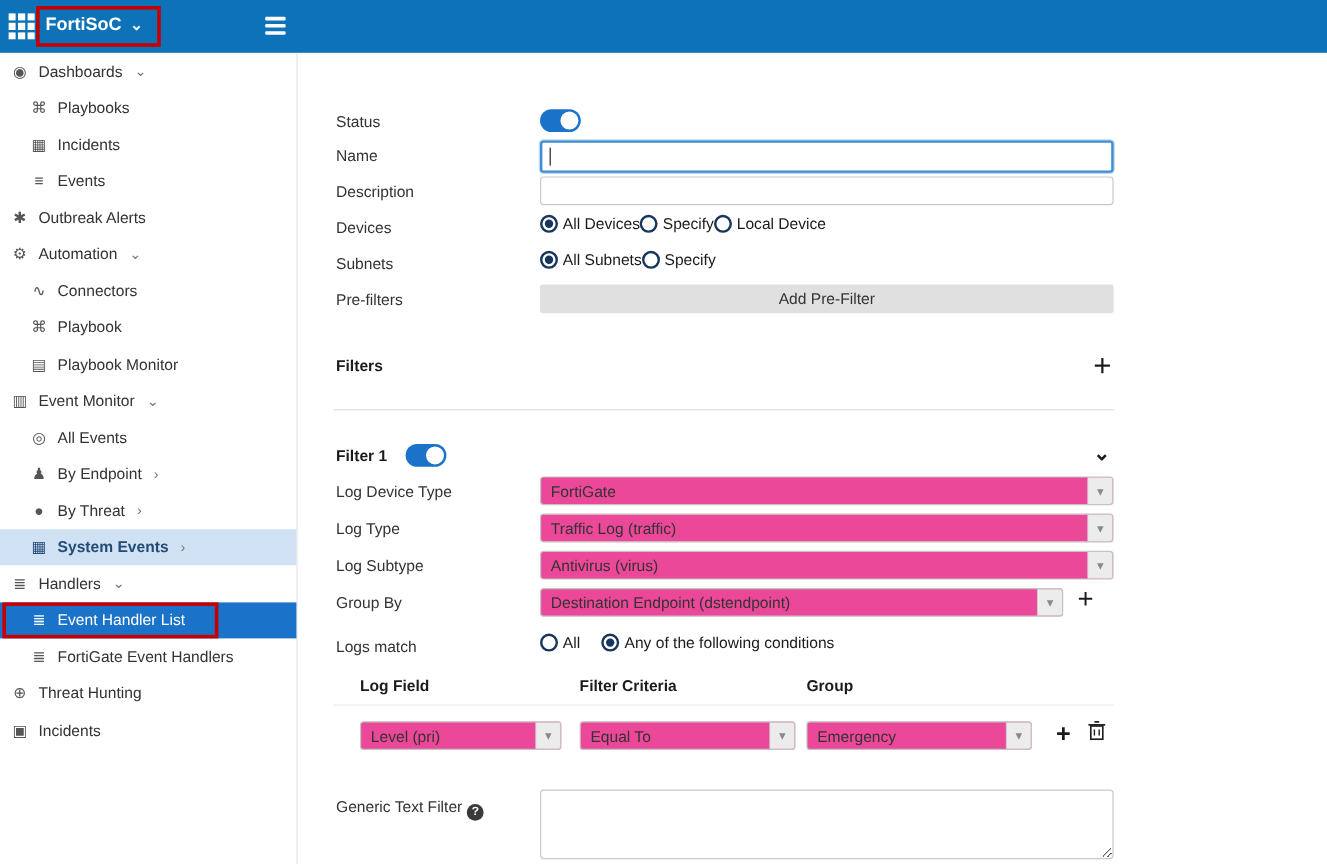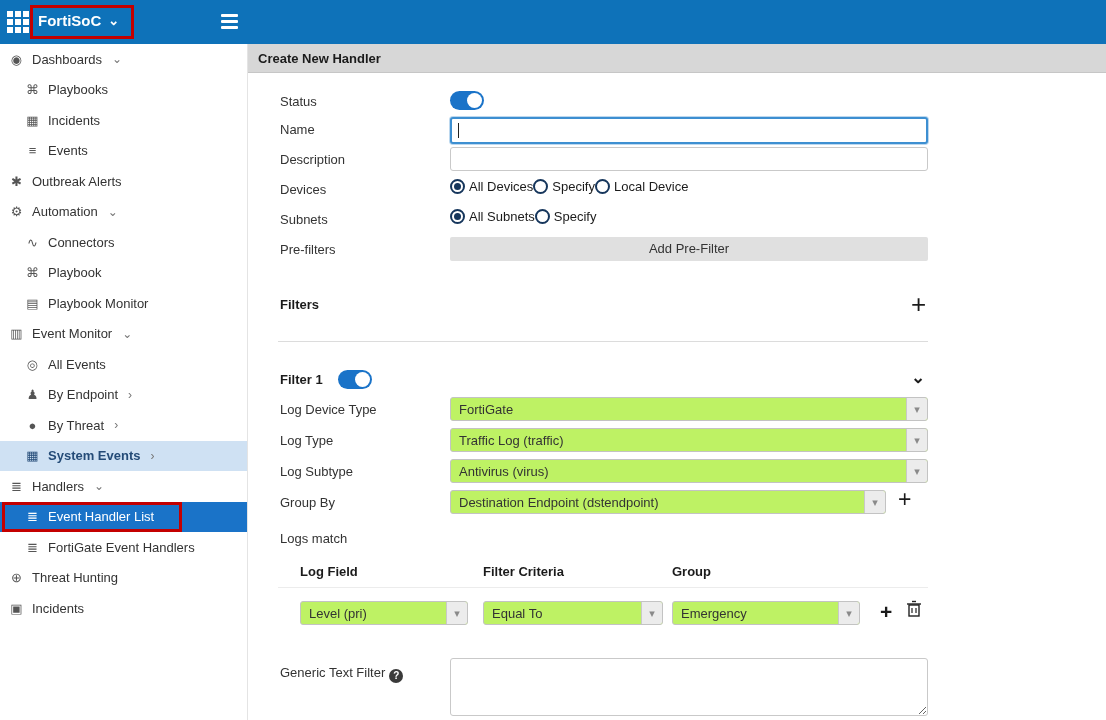--- a/index.html
+++ b/index.html
@@ -51,21 +51,21 @@
   .radiorow { position:absolute; display:flex; align-items:center; }
   .radio { display:flex; align-items:center; gap:4px; cursor:pointer; }
   .rb { width:15px; height:15px; border:2px solid #16365c; border-radius:50%; display:inline-flex; align-items:center; justify-content:center; background:#fff; flex:0 0 15px; }
   .rb.on::after { content:""; width:7px; height:7px; border-radius:50%; background:#16365c; }
   .radio .rlb { color:#1b1b1b; }
 
   
   .btn { position:absolute; background:#e0e0e0; border:none; border-radius:2px; height:24px; font-family:"Liberation Sans",sans-serif; font-size:13px; color:#333; cursor:pointer; text-align:center; line-height:24px; }
 
   
-  .select { position:absolute; height:24px; border:1px solid #c3c3c3; border-radius:3px; background:#bef264; display:flex; align-items:center; cursor:pointer; }
+  .select { position:absolute; height:24px; border:1px solid #c3c3c3; border-radius:3px; background:#ec4899; display:flex; align-items:center; cursor:pointer; }
   .select .sval { flex:1; padding-left:8px; color:#333; overflow:hidden; white-space:nowrap; }
   .select .scar { width:21px; height:100%; background:#ececec; border-left:1px solid #c9c9c9; border-radius:0 2px 2px 0; display:flex; align-items:center; justify-content:center; color:#8a8a8a; font-size:11px; }
 
   .plus { position:absolute; color:#1b1b1b; cursor:pointer; line-height:1; }
   .divider { position:absolute; left:30px; width:650px; height:1px; background:#dcdcdc; }
   .chev-big { position:absolute; font-size:17px; font-weight:bold; color:#1b1b1b; cursor:pointer; line-height:1; }
 
   .qbadge { display:inline-flex; width:14px; height:14px; border-radius:50%; background:#3a3a3a; color:#fff; font-size:10px; font-weight:bold; align-items:center; justify-content:center; margin-left:4px; vertical-align:-2px; }
 
   .trash { position:absolute; cursor:pointer; }
@@ -180,21 +180,20 @@
     <span class="lb">Threat Hunting</span>
   </div>
   <div class="ni l0">
     <span class="ic">▣</span>
     <span class="lb">Incidents</span>
   </div>
   <div class="ehl-box"></div>
 </div>
 
 <div class="main">
-  <div class="page-header">Create New Handler</div>
 
   <div class="form">
 
     <div class="flabel" style="top:21px">Status</div>
     <div class="toggle" style="left:202px;top:18px">
         <div class="knob"></div>
       </div>
 
     <div class="flabel" style="top:49px">Name</div>
     <input class="txt focused" style="left: 202px; top: 44px; width: 478px; height: 27px;" value="">
@@ -263,20 +262,30 @@
     </div>
 
     <div class="flabel" style="top:422px">Group By</div>
     <div class="select" style="left:202px;top:417px;width:436px">
       <span class="sval">Destination Endpoint (dstendpoint)</span>
       <span class="scar">▾</span>
     </div>
     <div class="plus" style="left:650px;top:415px;font-size:23px;font-weight:400">+</div>
 
     <div class="flabel" style="top:458px">Logs match</div>
+    <div class="radiorow" style="left:202px;top:455px;gap:18px">
+      <span class="radio">
+        <span class="rb"></span>
+        <span class="rlb">All</span>
+      </span>
+      <span class="radio">
+        <span class="rb on"></span>
+        <span class="rlb">Any of the following conditions</span>
+      </span>
+    </div>
 
     <div class="flabel bold" style="left:52px;top:491px">Log Field</div>
     <div class="flabel bold" style="left:235px;top:491px">Filter Criteria</div>
     <div class="flabel bold" style="left:424px;top:491px">Group</div>
     <div class="divider" style="top:514px;background:#ececec"></div>
 
     <div>
       <div class="select" style="left:52px;top:528px;width:168px">
         <span class="sval">Level (pri)</span>
         <span class="scar">▾</span>

